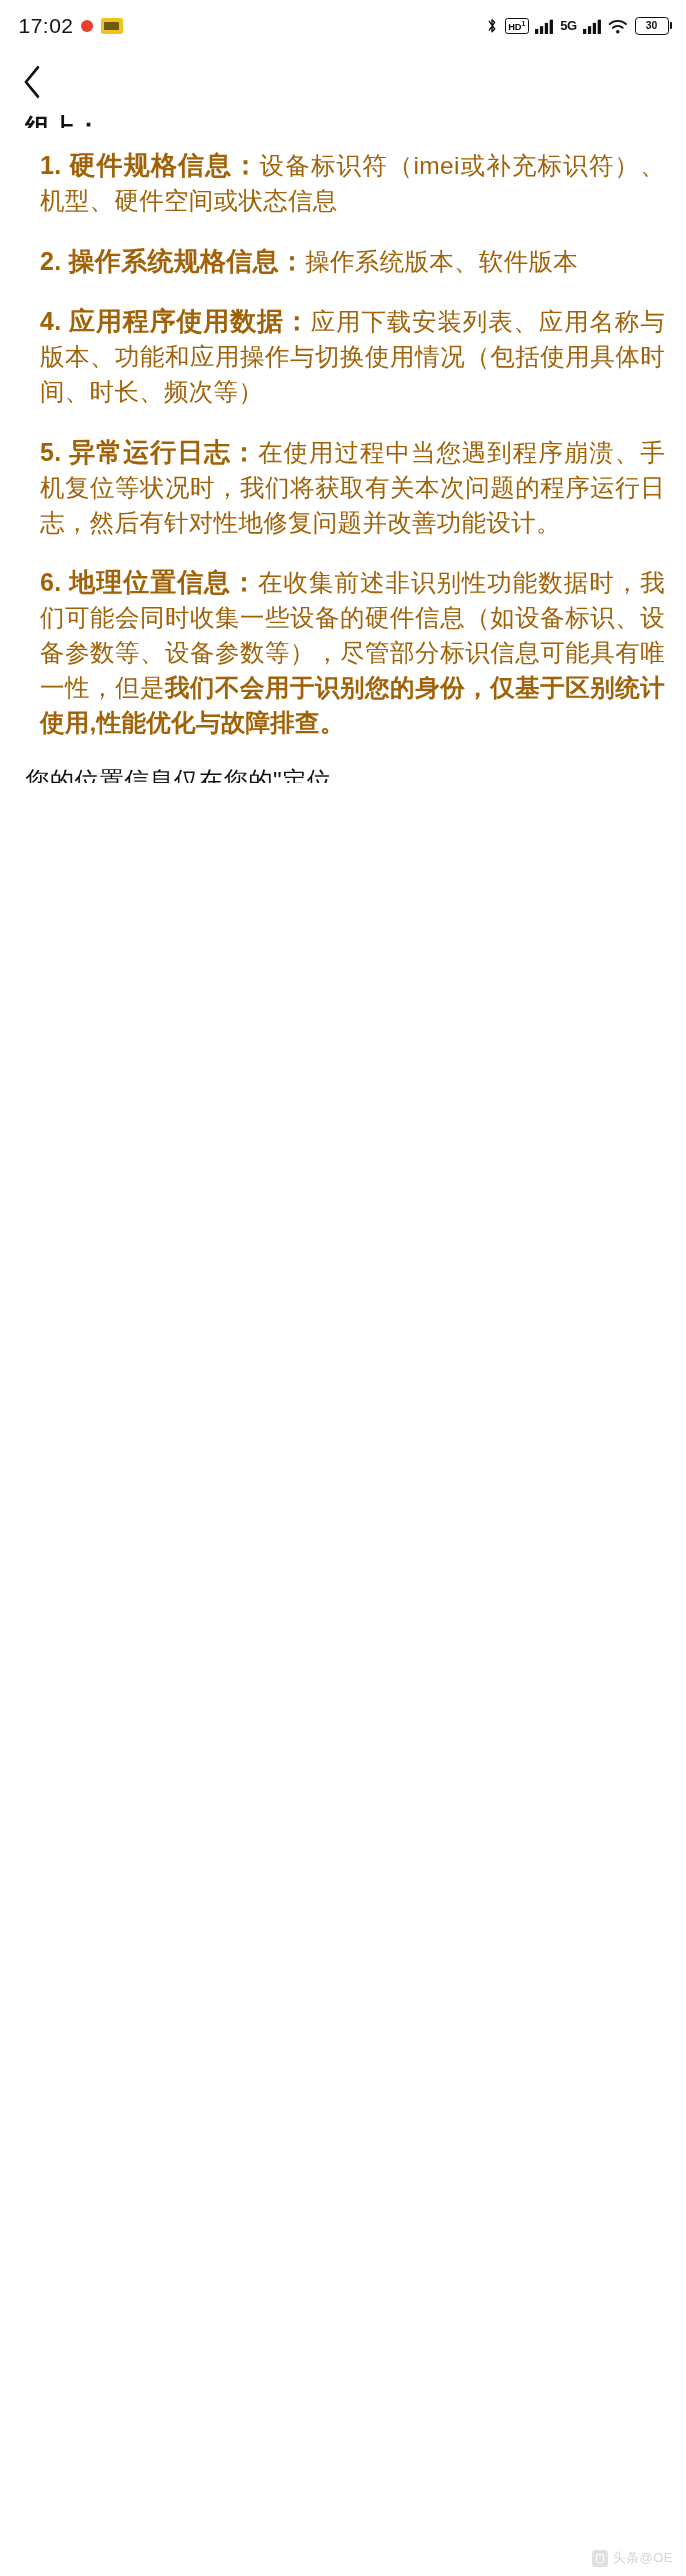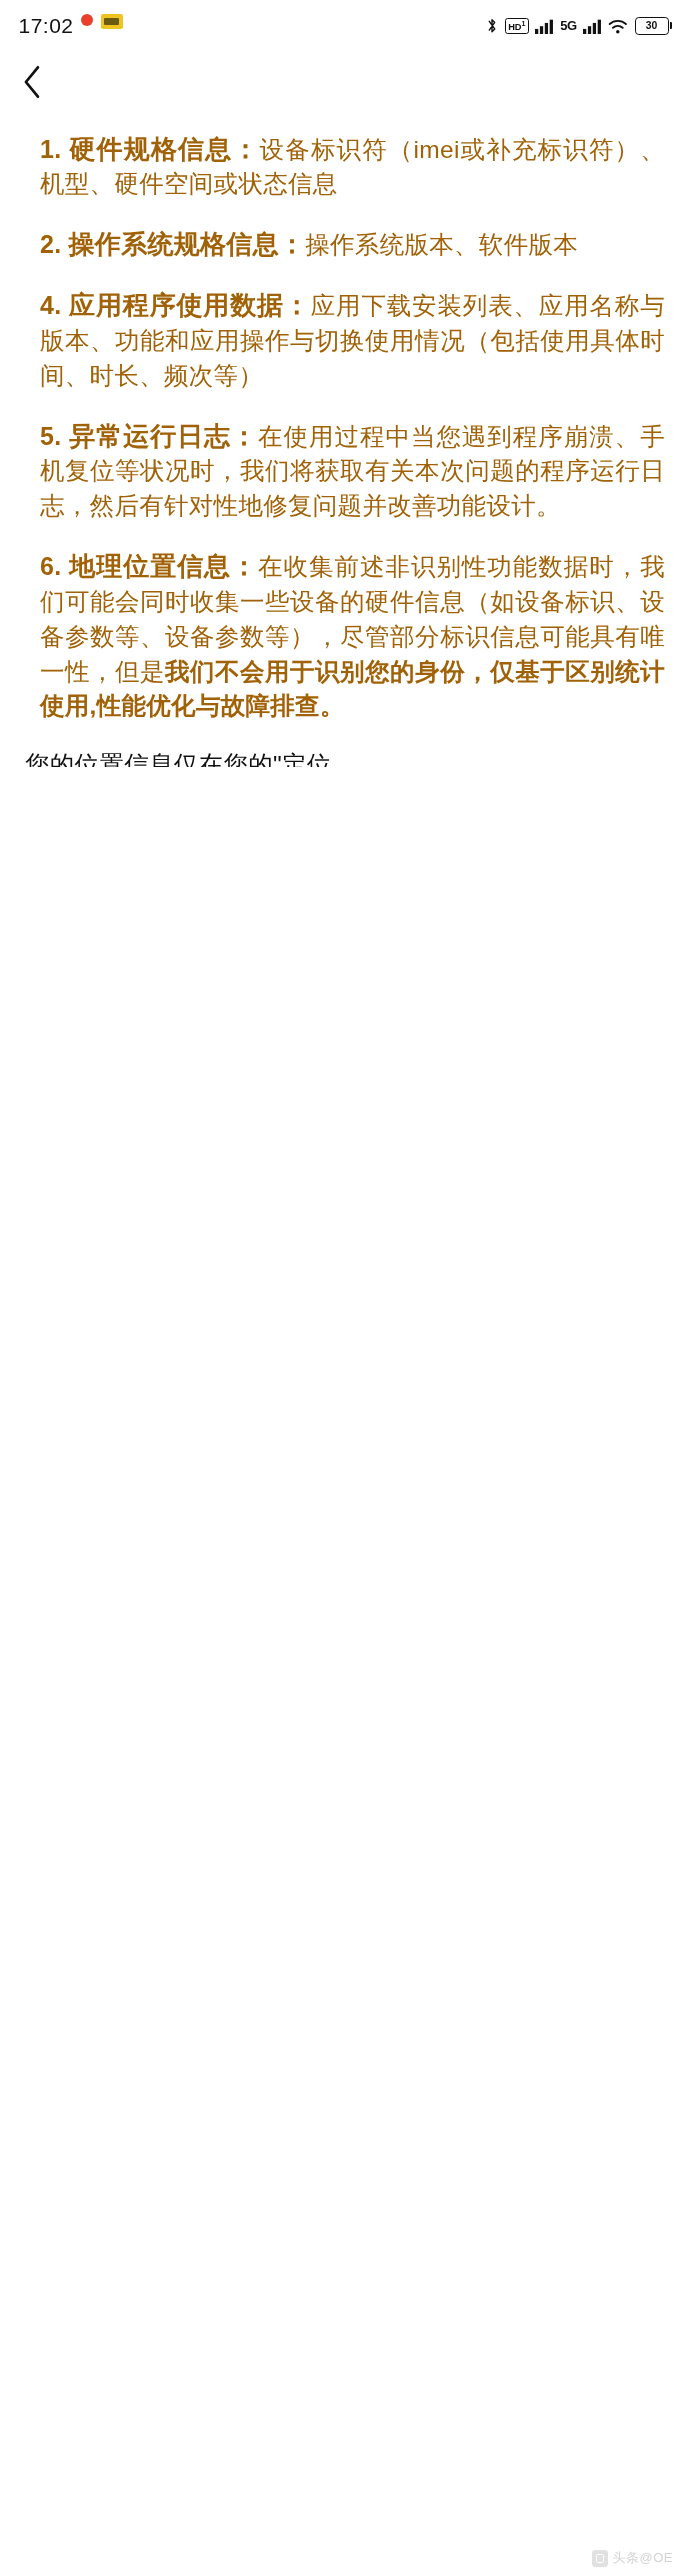--- a/index.html
+++ b/index.html
@@ -20,21 +20,21 @@
   .status-bar {
     height: 52px;
     display: flex;
     align-items: center;
     justify-content: space-between;
     padding: 0 18.5px;
     box-sizing: border-box;
   }
   .status-left {
     display: flex;
-    align-items: flex-start;
+    align-items: center;
     gap: 7.6px;
   }
   .status-clock {
     font-size: 21px;
     letter-spacing: 0.5px;
     color: #111;
   }
   .dot-red {
     width: 12px;
     height: 12px;
@@ -266,20 +266,21 @@
 <div class="nav-bar">
   <button class="back-btn">
     <svg width="24" height="36" viewBox="0 0 44 66">
       <path d="M31 6 L9 33 L31 60" fill="none" stroke="#111" stroke-width="5" stroke-linecap="round" stroke-linejoin="round"></path>
     </svg>
   </button>
 </div>
 
 <div class="content">
 
+  <div class="clipped-heading">组上：</div>
 
   <p class="para">
     <span class="num">1.</span>
     <span class="lead">硬件规格信息：</span><span>设备标识符（imei或补充标识符）、机型、硬件空间或状态信息</span>
   </p>
 
   <p class="para">
     <span class="num">2.</span>
     <span class="lead">操作系统规格信息：</span><span>操作系统版本、软件版本</span>
   </p>

